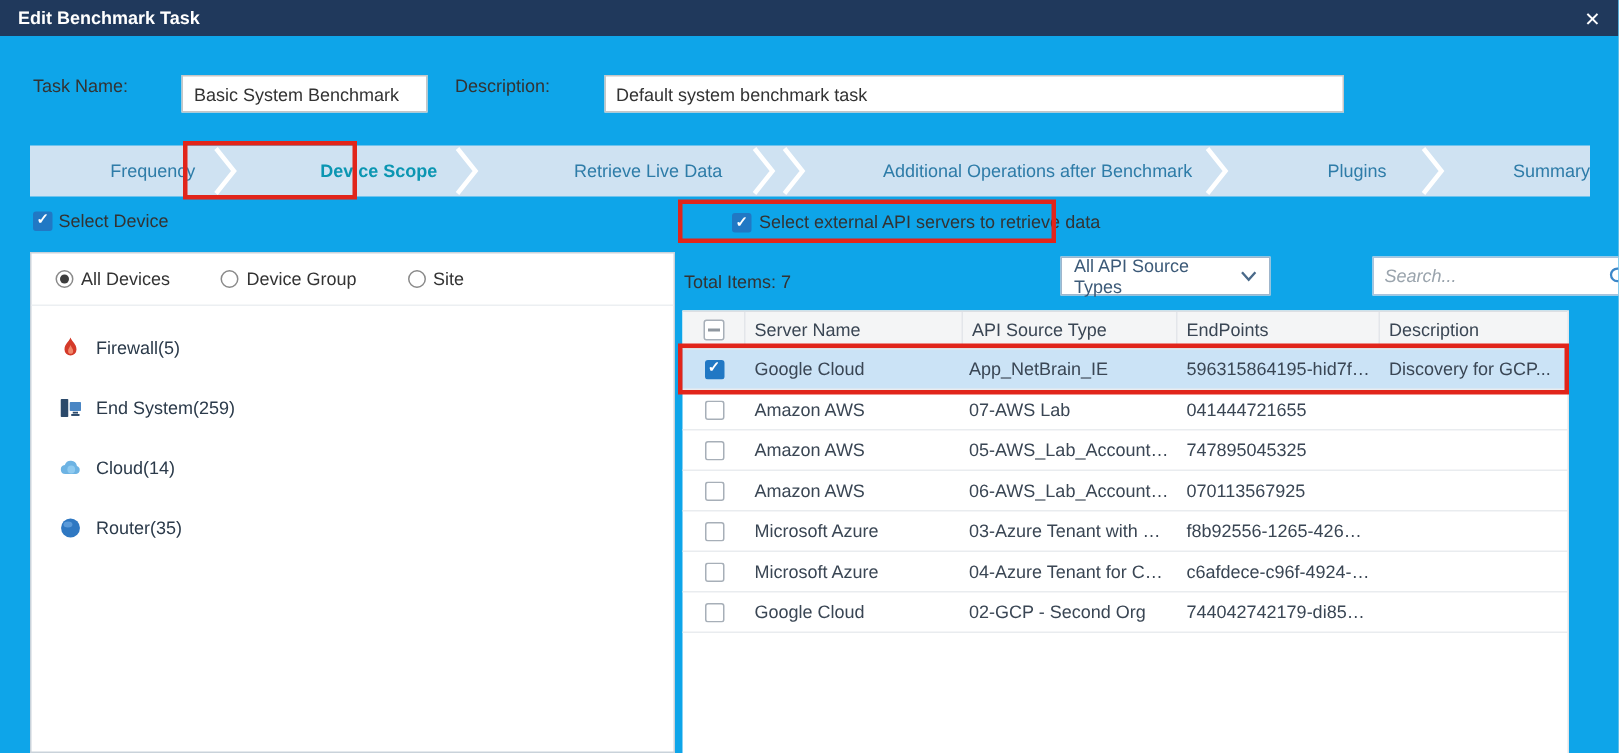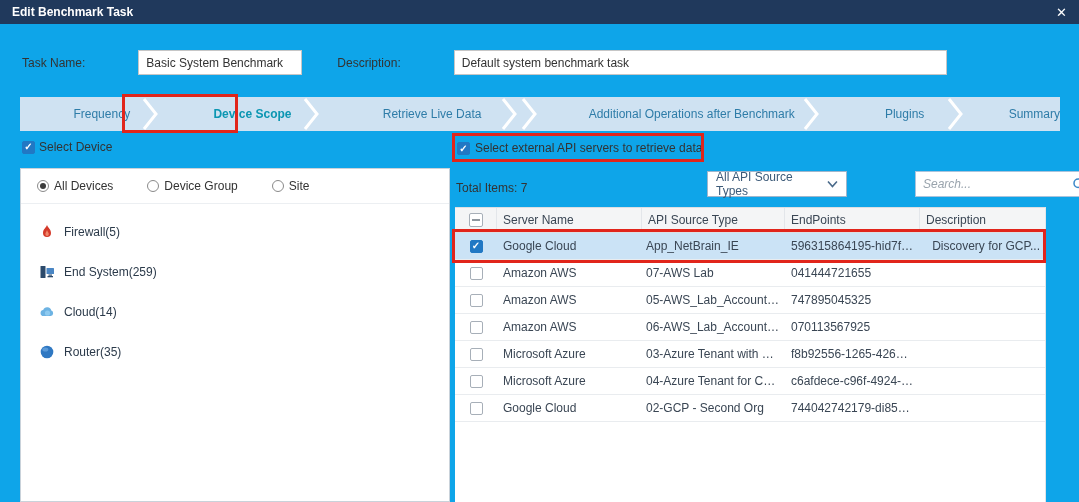--- a/index.html
+++ b/index.html
@@ -5,21 +5,21 @@
   * { margin:0; padding:0; box-sizing:border-box; }
   body { font-family:"Liberation Sans", sans-serif; background:#e9e9e9; }
   .container { position:relative; width:1079px; height:502px; background:#0ea5e9; overflow:hidden; font-size:12px; color:#333; }
 
   
   .titlebar { position:absolute; top:0; left:0; right:0; height:24px; background:#20395c; display:flex; align-items:center; justify-content:space-between; padding:0 12px; }
   .titlebar .title { color:#ffffff; font-size:12px; font-weight:bold; }
   .titlebar .close { color:#ffffff; font-size:13px; cursor:pointer; line-height:1; }
 
   
-  .form-row { position:absolute; top:50px; left:22px; height:25px; display:flex; align-items:center;gap:17px; }
+  .form-row { position:absolute; top:50px; left:22px; height:25px; display:flex; align-items:flex-start; }
   .form-label { color:#333; margin-right:8px; white-space:nowrap; }
   .text-input { height:25px; border:1px solid #c6c6c6; padding:0 7px; font-size:12px; color:#333; font-family:"Liberation Sans", sans-serif; outline:none;margin-left:28px; }
   .task-input { width:164px; margin-right:18px; }
   .desc-input { width:493px; }
 
   
   .wizard { position:absolute; top:97px; left:20px; width:1040px; height:34px; display:flex; background:#cfe2f2; align-items:stretch; }
   .tab { display:flex; align-items:center; justify-content:center; color:#2e7ca8; font-size:12px; white-space:nowrap; cursor:pointer;margin-left:44px; }
   .tab.active { color:#0b96b2; font-weight:bold; }
   .tab-sep { width:20px; height:34px; flex:none; }
@@ -36,38 +36,38 @@
 
   
   .checkbox { width:13px; height:13px; flex:none; border-radius:2px; display:inline-flex; align-items:center; justify-content:center; }
   .checkbox.checked { background:#2178c4; border:1px solid #2178c4; }
   .checkbox.checked::after { content:"✓"; color:#fff; font-size:10px; line-height:1; font-weight:bold; }
   .checkbox.empty { background:#fff; border:1px solid #a7afb8; }
   .checkbox.indeterminate { background:#fff; border:1px solid #a7afb8; width:14px; height:14px; }
   .checkbox.indeterminate::after { content:""; width:8px; height:2px; background:#8f979f; }
 
   
-  .api-check-row { position:absolute; top:141px; left:457px; display:flex; align-items:flex-end; gap:5px; }
+  .api-check-row { position:absolute; top:141px; left:488px; display:flex; align-items:flex-end; gap:5px; }
   .total-items { position:absolute; top:181px; left:456px; color:#333; }
   .type-dropdown { position:absolute; top:171px; left:707px; width:140px; height:26px; border:1px solid #9fb6cc; background:#fff; display:flex; align-items:center; justify-content:space-between; padding:0 8px; color:#3c5a78; cursor:pointer; }
   .search-box { position:absolute; top:171px; left:867px; width:180px; height:26px; border:1px solid #a9c3dc; background:#fff; display:flex; align-items:center; padding:0 7px;margin-left:48px; }
   .search-box input { border:none; outline:none; flex:1; font-size:12px; font-family:"Liberation Sans", sans-serif; font-style:italic; color:#555; min-width:0; }
   .search-box input::placeholder { color:#9aa4ad; font-style:italic; }
 
   
   .api-table { position:absolute; top:207px; left:455px; width:591px; bottom:0; border-right:1px solid #e0e4e8; background:#fff; }
   .t-row { display:flex; align-items:center; height:27px; border-bottom:1px solid #e9ecef; }
   .t-head { height:26px; background:#f4f5f6; border-top:1px solid #dcdfe3; border-bottom:1px solid #dcdfe3; color:#55606a; }
   .t-head .cell { border-right:1px solid #e3e6ea; height:100%; display:flex; align-items:center; }
   .cell { padding:0 6px; overflow:hidden; white-space:nowrap; text-overflow:ellipsis; }
   .col-check { width:42px; flex:none; display:flex; justify-content:center; align-items:center; }
   .col-type { width:143px; flex:none; }
   .col-server { width:145px; flex:none; }
   .col-end { width:135px; flex:none; }
-  .col-desc { width:126px; flex:none;text-align:right; }
+  .col-desc { width:126px; flex:none; }
   .t-row.selected { background:#cbe3f6; }
   .t-row .cell { color:#3a4654; }
 
   
   .annotation { position:absolute; border:3px solid #e1251b; pointer-events:none; background:transparent; }
   .ann-tab { left:122px; top:94px; width:116px; height:39px; }
   .ann-apicheck { left:452px; top:133px; width:252px; height:29px; }
   .ann-row { left:452px; top:229px; width:594px; height:34px; }
 
   .icon16 { width:16px; height:16px; flex:none; }

